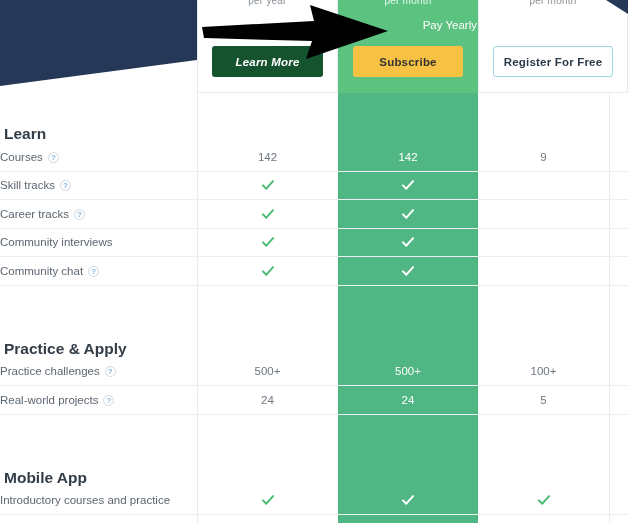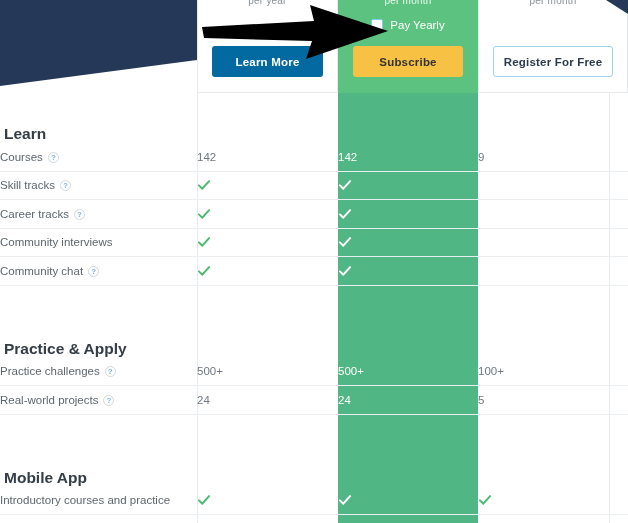--- a/index.html
+++ b/index.html
@@ -50,41 +50,41 @@
     line-height:10px;
     text-align:center;
   }
   .price-strip .ptxt{position:relative;top:-4px;letter-spacing:.2px;}
   .card.c2 .price-strip{color:#eafaf0;}
   .card.c3 .price-strip{color:#8a9199;}
 
   
   .pay-yearly{
     position:absolute;left:0;right:0;top:15px;height:20px;
-    display:flex;align-items:center;justify-content:center;gap:7px;
+    display:flex;align-items:center;justify-content:space-between;gap:7px;
   }
   .chk{
     width:12px;height:12px;border-radius:2px;
     background:#ffffff;border:1px solid #7fd0ea;
     box-sizing:border-box;flex:0 0 auto;display:block;
   }
   .pay-yearly .lbl{
     color:#ffffff;font-size:11.5px;line-height:12px;white-space:nowrap;
   }
 
   
   .btn{
     position:absolute;left:14px;right:14px;top:46px;height:31px;
     border:none;border-radius:3px;box-sizing:border-box;
     display:flex;align-items:center;justify-content:center;
     font-size:11.5px;font-weight:bold;letter-spacing:.2px;
     cursor:pointer;padding:0;
     font-family:"Liberation Sans", sans-serif;
   }
-  .btn-learn{background:#0369a1;color:#ffffff;}
+  .btn-learn{background:#14532d;color:#ffffff;font-style:italic;}
   .btn-subscribe{background:#f7c143;color:#333333;}
   .btn-register{background:#ffffff;color:#2b3a4a;border:1px solid #9fd4e6;}
 
   
   .table-wrap{
     position:absolute;left:0;top:93px;right:0;bottom:0;
     z-index:1;
   }
   
   .green-col{
@@ -120,21 +120,21 @@
 
   tr.feat td{
     height:27.5px;
     border-bottom:1px solid #eceff1;
   }
   tr.feat td.feat-name{
     font-size:11.5px;color:#5c6670;
     white-space:nowrap;
   }
   tr.feat td.val{
-    font-size:11.5px;color:#6e7780;
+    text-align:center;font-size:11.5px;color:#6e7780;
   }
   tr.feat td.val.green{color:#ffffff;}
 
   .help{
     display:inline-block;width:11px;height:11px;border-radius:50%;
     border:1px solid #cfd8e0;background:#ffffff;color:#7fb4e0;
     font-size:8px;line-height:10px;text-align:center;
     vertical-align:1px;margin-left:5px;font-weight:bold;
     cursor:pointer;box-sizing:border-box;
   }

